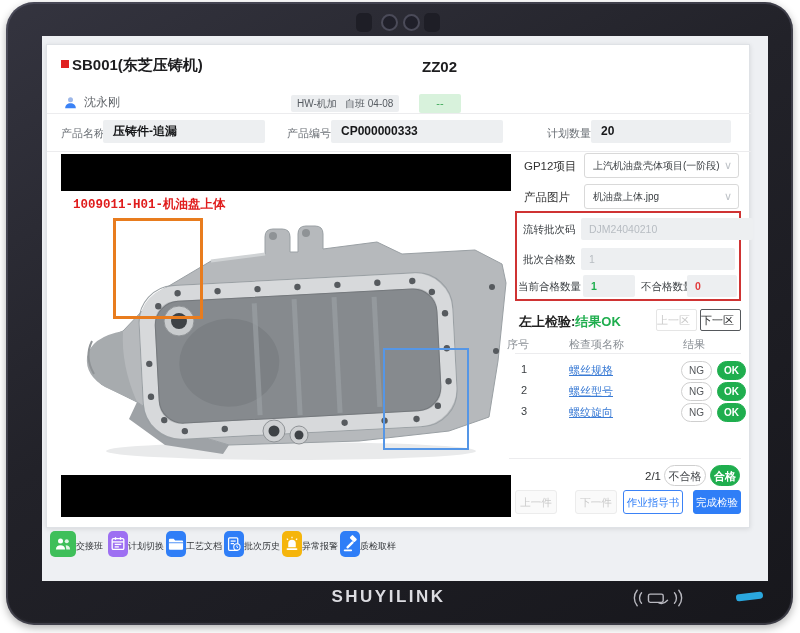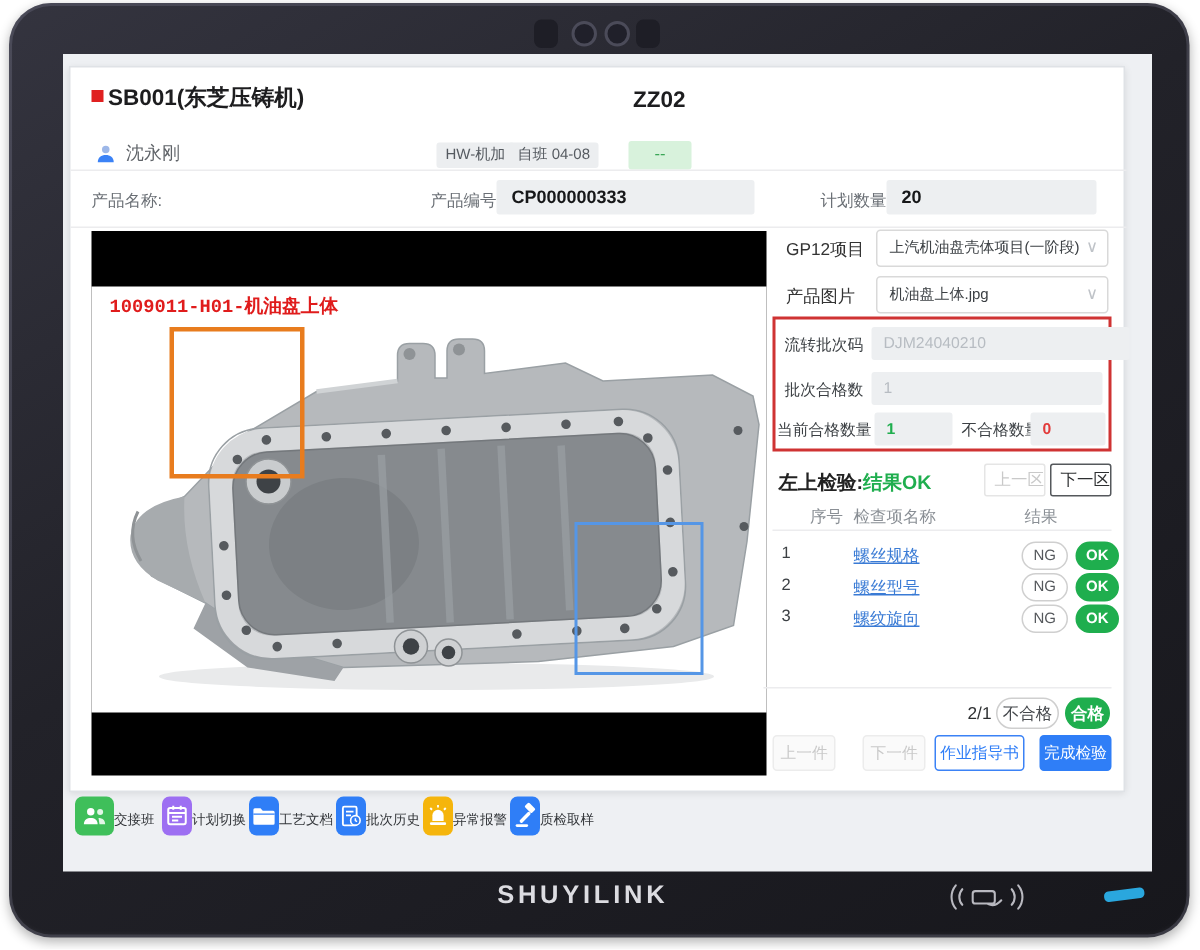--- a/index.html
+++ b/index.html
@@ -54,26 +54,26 @@
   .red-box { position:absolute; left:468px; top:166px; width:226px; height:90px; border:2px solid #cf3333; }
   .rb-label { position:absolute; font-size:10.5px; color:#3c4044; white-space:nowrap; }
   .rb-input { position:absolute; height:22px; background:#edeff1; border-radius:2px; font-size:10.5px; line-height:22px; padding-left:8px; }
   .rb-lot   { left:64px; top:5px;  width:172px; color:#b7bcc2; }
   .rb-pass  { left:64px; top:35px; width:154px; color:#b7bcc2; }
   .rb-cur-pass { left:66px; top:62px; width:52px; color:#1fae4e; font-weight:bold; }
   .rb-cur-fail { left:170px; top:62px; width:50px; color:#e23b3b; font-weight:bold; }
 
   .zone-title { position:absolute; left:472px; top:268px; font-size:13px; font-weight:bold; color:#222; }
   .zone-result { color:#1fae4e; }
-  .zone-btn { position:absolute; top:264px; width:41px; height:22px; background:#fff; font-size:11px; text-align:right; line-height:20px; border-radius:2px; }
+  .zone-btn { position:absolute; top:264px; width:41px; height:22px; background:#fff; font-size:11px; text-align:left; line-height:20px; border-radius:2px; }
   .zone-btn.prev { left:609px; border:1px solid #e5e5e5; color:#c9c9c9; }
   .zone-btn.next { left:653px; border:1px solid #55585c; color:#2d2f31; }
 
   .th { position:absolute; top:292px; font-size:11px; color:#8a8f95; }
-  .th.c1 { left:493px; } .th.c2 { left:522px; } .th.c3 { left:636px; }
+  .th.c1 { left:460px; } .th.c2 { left:522px; } .th.c3 { left:636px; }
   .th-line { position:absolute; left:468px; top:308px; width:226px; height:1px; background:#ececee; }
 
   .row-no  { position:absolute; font-size:11px; color:#3c4044; left:474px; }
   .row-link { position:absolute; left:522px; font-size:11px; color:#3a7bd5; text-decoration:underline; cursor:pointer; }
   .pill { position:absolute; height:19px; border-radius:10px; font-size:10px; text-align:center; line-height:18px; }
   .pill.ng { left:634px; width:31px; background:#fff; border:1px solid #cfcfcf; color:#55585c; }
   .pill.ok { left:670px; width:29px; background:#1fae4e; color:#fff; font-weight:bold; border:1px solid #1fae4e; }
   .r0 { top:316px; } .r1 { top:337px; } .r2 { top:358px; }
   .rt0 { top:318px; } .rt1 { top:339px; } .rt2 { top:360px; }
 
@@ -126,20 +126,21 @@
         </svg>
         <span class="user-name">沈永刚</span>
       </div>
       <span class="tag t1">HW-机加</span>
       <span class="tag t2">自班 04-08</span>
       <div class="status-badge">--</div>
 
       <div class="divider d1"></div>
 
       <span class="f-label l1">产品名称:</span>
+      <div class="f-input i1">压铸件-追漏</div>
       <span class="f-label l2">产品编号:</span>
       <div class="f-input i2">CP000000333</div>
       <span class="f-label l3">计划数量:</span>
       <div class="f-input i3">20</div>
 
       <div class="divider d2"></div>
 
       <div class="image-panel">
         <div class="photo">
           <svg class="pan-svg" width="450" height="284" viewBox="0 0 450 284">

